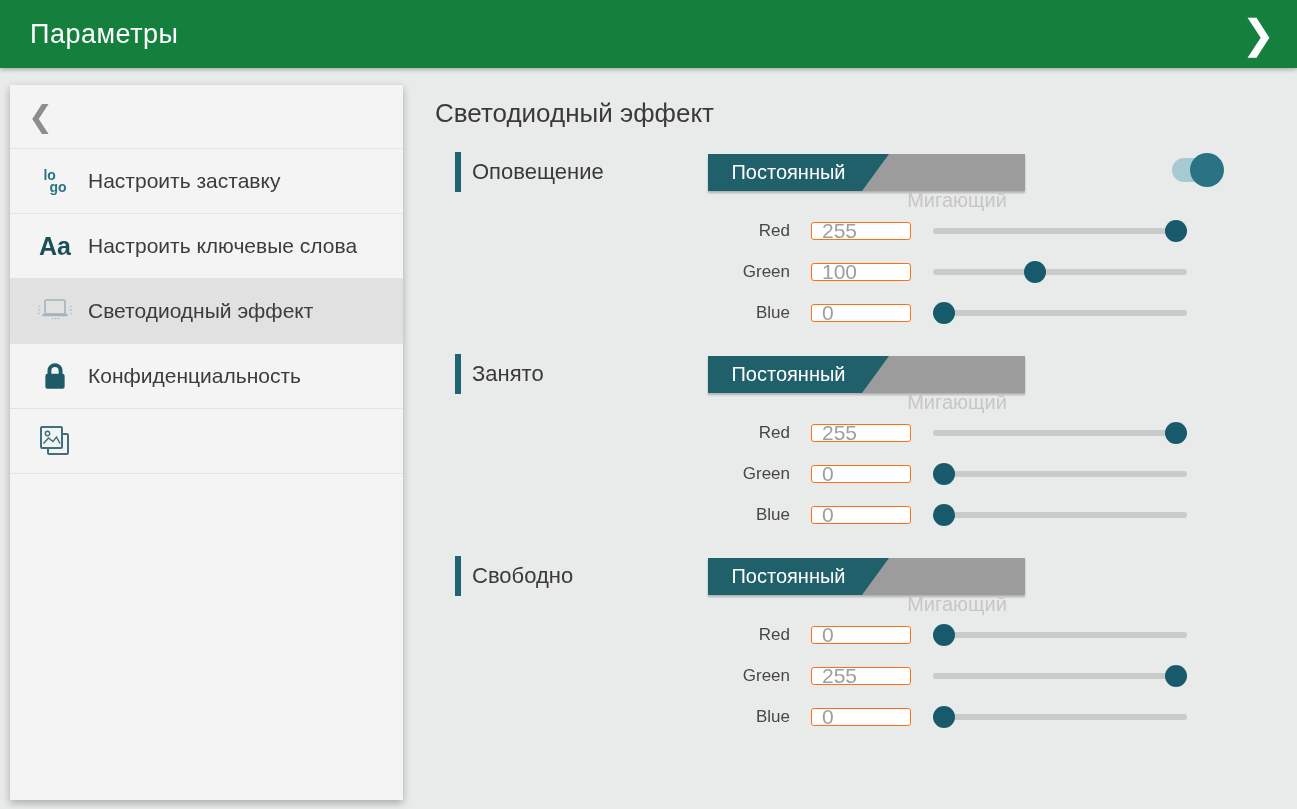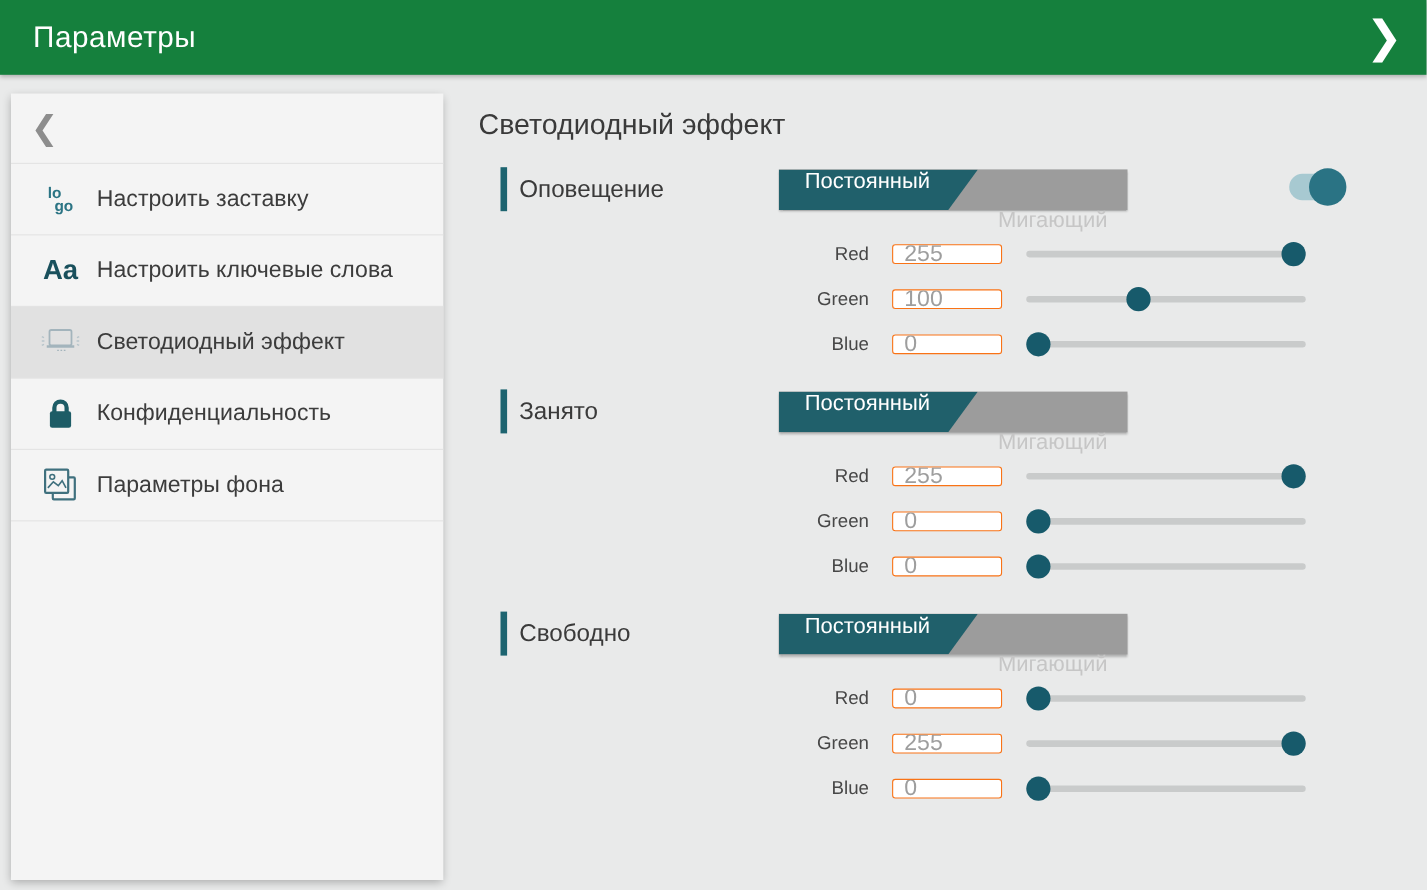--- a/index.html
+++ b/index.html
@@ -44,21 +44,21 @@
   .led-section { margin-bottom:24px; }
   .section-header { position:relative; height:40px; display:flex; align-items:center; margin-bottom:22px; }
   .accent-bar { width:6px; height:40px; background:#1d6470; margin-left:20px; }
   .section-title { font-size:22px; color:#3a3a3a; margin-left:11px; }
 
   .segmented { position:absolute; left:273px; top:2px; width:317px; height:37px;
     background:#9c9c9c; box-shadow:0 2px 2px rgba(0,0,0,.25); cursor:pointer; }
   .seg-on {
     position:absolute; left:0; top:0; width:181px; height:37px; background:#20606b;
     clip-path:polygon(0 0, 100% 0, calc(100% - 27px) 100%, 0 100%);
-    display:flex; align-items:flex-start; justify-content:center;
+    display:flex; align-items:center; justify-content:center;
   }
   .seg-on span { color:#fff; font-size:20px; margin-right:20px; }
   .seg-off {
     position:absolute; left:181px; right:0; top:0; height:37px;
     display:flex; align-items:center; justify-content:center;margin-top:28px;
   }
   .seg-off span { color:#c6c6c6; font-size:20px; }
 
   .toggle { position:absolute; right:73px; top:1px; width:52px; height:34px; cursor:pointer; }
   .toggle-track { position:absolute; left:0; top:5px; width:44px; height:24px; border-radius:12px; background:#a7c9d1; }
@@ -126,21 +126,20 @@
 
   <div class="sb-row sb-item">
     <span class="sb-icon">
       <svg width="34" height="34" viewBox="0 0 34 34">
         <rect x="10" y="10" width="20" height="20" rx="1" fill="none" stroke="#3f707e" stroke-width="2"></rect>
         <rect x="3" y="3" width="21" height="21" rx="1" fill="#f4f4f4" stroke="#3f707e" stroke-width="2"></rect>
         <circle cx="9.5" cy="9.5" r="2.2" fill="none" stroke="#3f707e" stroke-width="1.4"></circle>
         <path d="M5.5 19.5 l5 -5.5 4.5 3.5 3.5 -4.5 3.5 6.5" fill="none" stroke="#3f707e" stroke-width="1.5"></path>
       </svg>
     </span>
-    <span class="sb-label">Параметры фона</span>
   </div>
 </div>
 
 <div class="main">
   <div class="main-title">Светодиодный эффект</div>
 
   <div class="led-section">
     <div class="section-header">
       <span class="accent-bar"></span>
       <span class="section-title">Оповещение</span>

